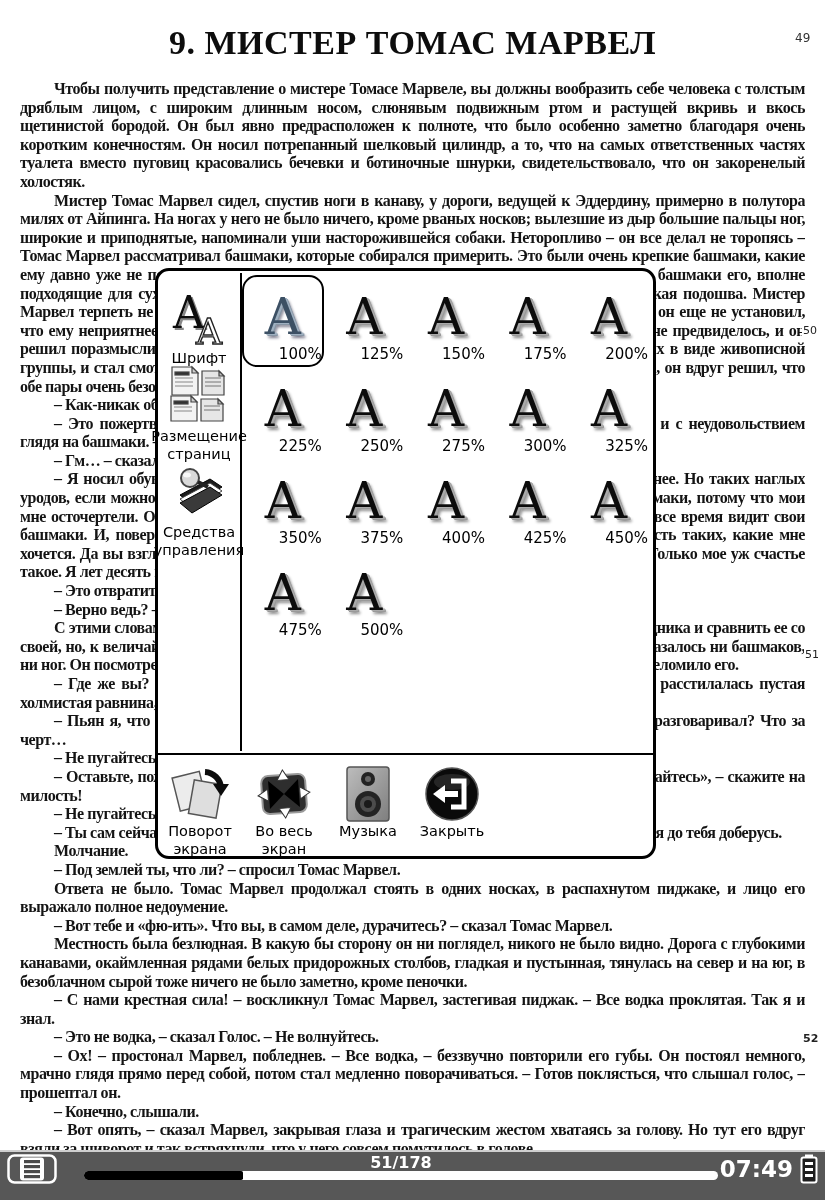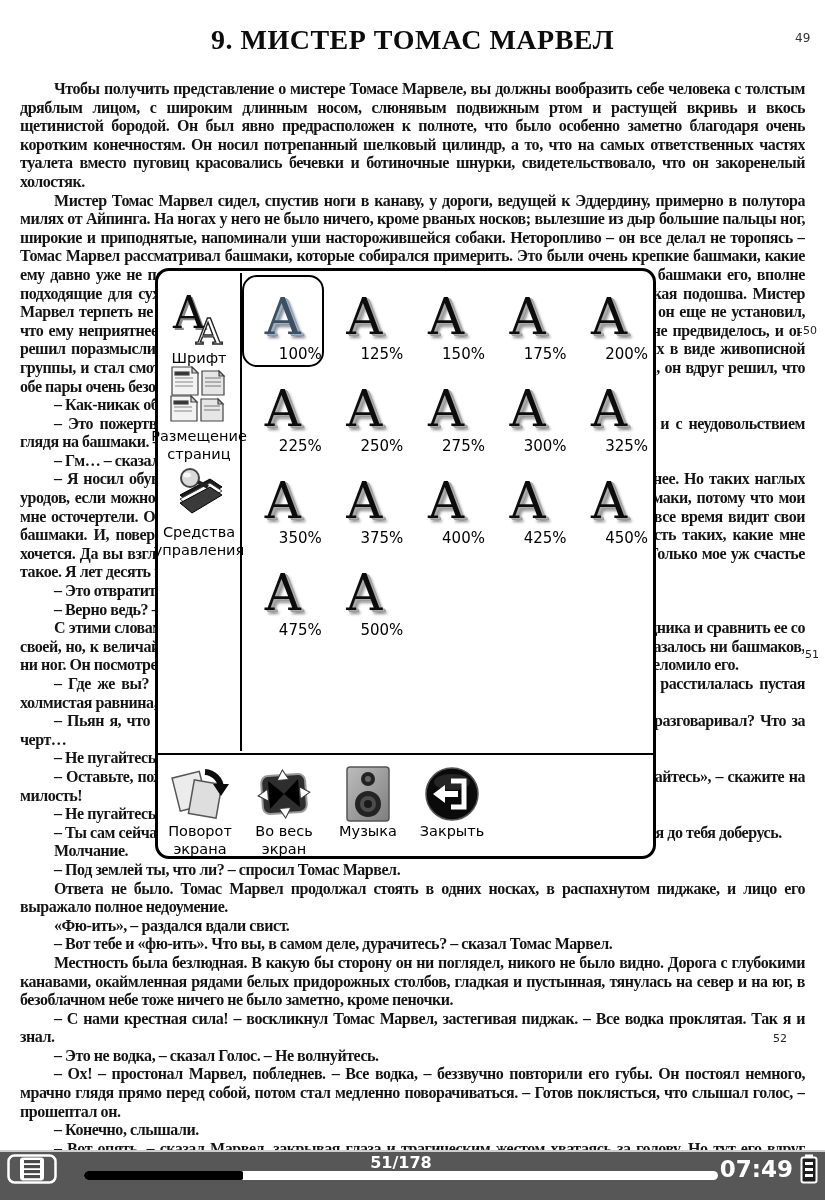--- a/index.html
+++ b/index.html
@@ -1,31 +1,31 @@
 <!DOCTYPE html>
 <html><head>
 <meta charset="utf-8">
 <style>
   html,body{margin:0;padding:0;}
   body{width:825px;height:1200px;position:relative;background:#fff;overflow:hidden;
        font-family:"Liberation Serif",serif;}
 
   .chapter-title{position:absolute;top:24px;left:0;width:100%;text-align:center;
-    font-family:"Liberation Serif",serif;font-weight:bold;font-size:28px;color:#0d0d0d;letter-spacing:.5px;}
+    font-family:"Liberation Serif",serif;font-weight:bold;font-size:34px;color:#0d0d0d;letter-spacing:.5px;}
   .corner-num{position:absolute;top:31px;left:795px;font:12px "DejaVu Sans",sans-serif;color:#333;}
 
   .book-text{position:absolute;top:80px;left:20px;width:785px;height:1082px;overflow:hidden;
     font-family:"Liberation Serif",serif;font-size:16px;line-height:18.6px;letter-spacing:-0.45px;
     text-align:justify;color:#141414;}
   .para{text-indent:34px;margin:0;font-weight:bold;}
 
   .marker{position:absolute;font:11px "DejaVu Sans",sans-serif;color:#222;background:#fff;padding:0 1px;}
   .marker-50{left:802px;top:324px;}
   .marker-51{left:804px;top:648px;}
-  .marker-52{left:772px;top:1032px;}
+  .marker-52{left:802px;top:1032px;font-weight:bold;}
 
   
   .dialog{position:absolute;left:155px;top:268px;width:501px;height:591px;background:#fff;
     border:3px solid #000;border-radius:14px;box-sizing:border-box;}
   .v-divider{position:absolute;left:82px;top:2px;height:478px;width:2px;background:#000;}
   .h-divider{position:absolute;left:0;right:0;top:482px;height:2px;background:#000;}
 
   .sidebar{position:absolute;left:0;top:4px;width:82px;}
   .side-item{display:flex;flex-direction:column;align-items:center;justify-content:flex-end;cursor:pointer;}
   .side-item.h1{height:92px;}
@@ -76,23 +76,22 @@
     <p class="para">С этими словами он через плечо покосился направо, чтобы посмотреть на обувь собеседника и сравнить ее со своей, но, к величайшему его изумлению, там, где он ожидал увидеть пару башмаков, не оказалось ни башмаков, ни ног. Он посмотрел через левое плечо, но и там не обнаружил ни башмаков, ни ног. Это ошеломило его.</p>
     <p class="para">– Где же вы? – спросил Томас Марвел, поворачиваясь на четвереньках. Перед ним расстилалась пустая холмистая равнина, только далекие кусты вереска качались на ветру.</p>
     <p class="para">– Пьян я, что ли? – сказал Томас Марвел. – Померещилось мне? Или я сам с собой разговаривал? Что за черт…</p>
     <p class="para">– Не пугайтесь, – сказал Голос.</p>
     <p class="para">– Оставьте, пожалуйста, ваши шутки! – воскликнул Томас Марвел. – Где вы? «Не пугайтесь», – скажите на милость!</p>
     <p class="para">– Не пугайтесь, – повторил Голос.</p>
     <p class="para">– Ты сам сейчас испугаешься, болван ты этакий! – сказал Томас Марвел. – Где ты? Вот я до тебя доберусь.</p>
     <p class="para">Молчание.</p>
     <p class="para">– Под землей ты, что ли? – спросил Томас Марвел.</p>
     <p class="para">Ответа не было. Томас Марвел продолжал стоять в одних носках, в распахнутом пиджаке, и лицо его выражало полное недоумение.</p>
-    <p class="para">«Фю-ить», – раздался вдали свист.</p>
     <p class="para">– Вот тебе и «фю-ить». Что вы, в самом деле, дурачитесь? – сказал Томас Марвел.</p>
-    <p class="para">Местность была безлюдная. В какую бы сторону он ни поглядел, никого не было видно. Дорога с глубокими канавами, окаймленная рядами белых придорожных столбов, гладкая и пустынная, тянулась на север и на юг, в безоблачном небе тоже ничего не было заметно, кроме пеночки.</p>
+    <p class="para">Местность была безлюдная. В какую бы сторону он ни поглядел, никого не было видно. Дорога с глубокими канавами, окаймленная рядами белых придорожных столбов, гладкая и пустынная, тянулась на север и на юг, в безоблачном сырой тоже ничего не было заметно, кроме пеночки.</p>
     <p class="para">– С нами крестная сила! – воскликнул Томас Марвел, застегивая пиджак. – Все водка проклятая. Так я и знал.</p>
     <p class="para">– Это не водка, – сказал Голос. – Не волнуйтесь.</p>
     <p class="para">– Ох! – простонал Марвел, побледнев. – Все водка, – беззвучно повторили его губы. Он постоял немного, мрачно глядя прямо перед собой, потом стал медленно поворачиваться. – Готов поклясться, что слышал голос, – прошептал он.</p>
     <p class="para">– Конечно, слышали.</p>
     <p class="para">– Вот опять, – сказал Марвел, закрывая глаза и трагическим жестом хватаясь за голову. Но тут его вдруг взяли за шиворот и так встряхнули, что у него совсем помутилось в голове.</p>
     <p class="para">– Брось дурить, – сказал Голос.</p>
   </div>
 
 <span class="marker marker-50">50</span>
 <span class="marker marker-51">51</span>

